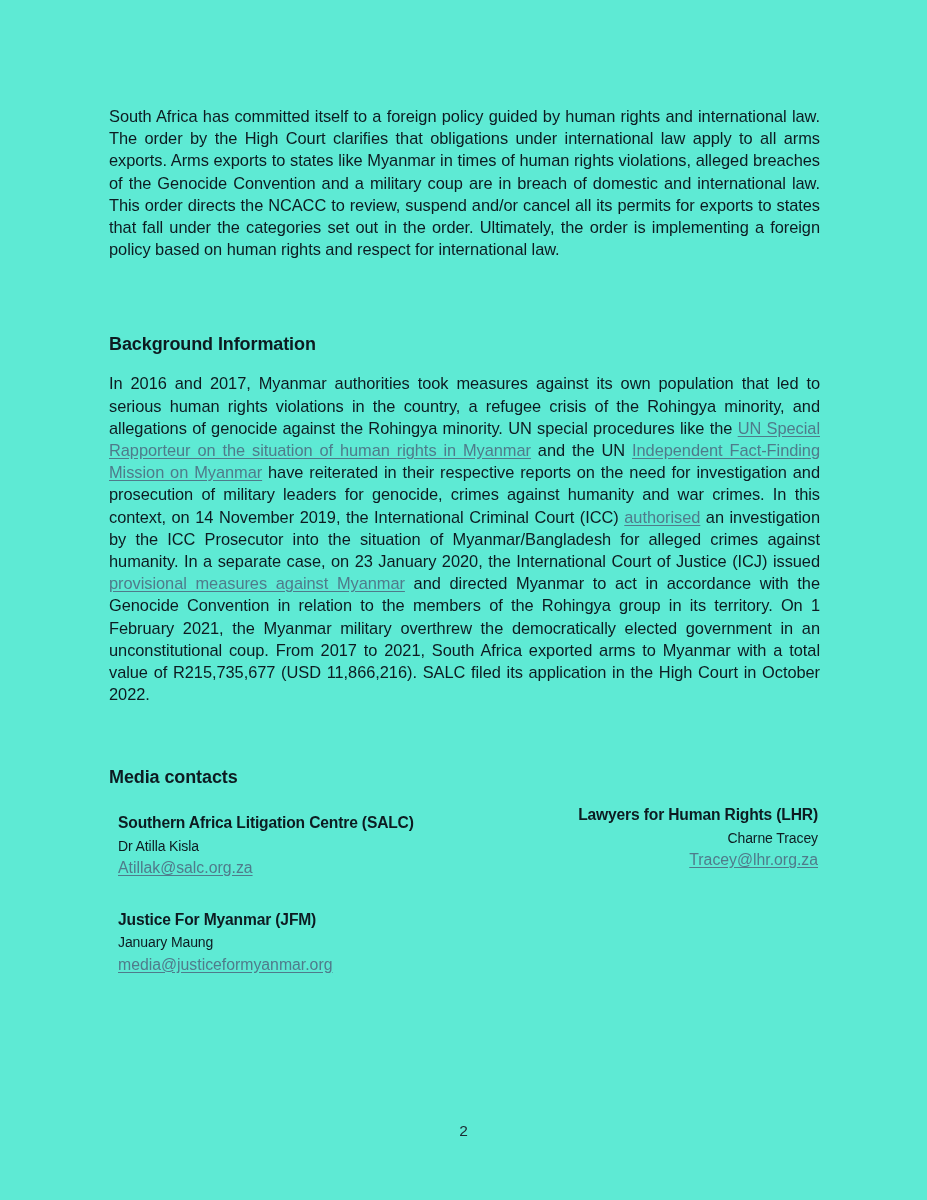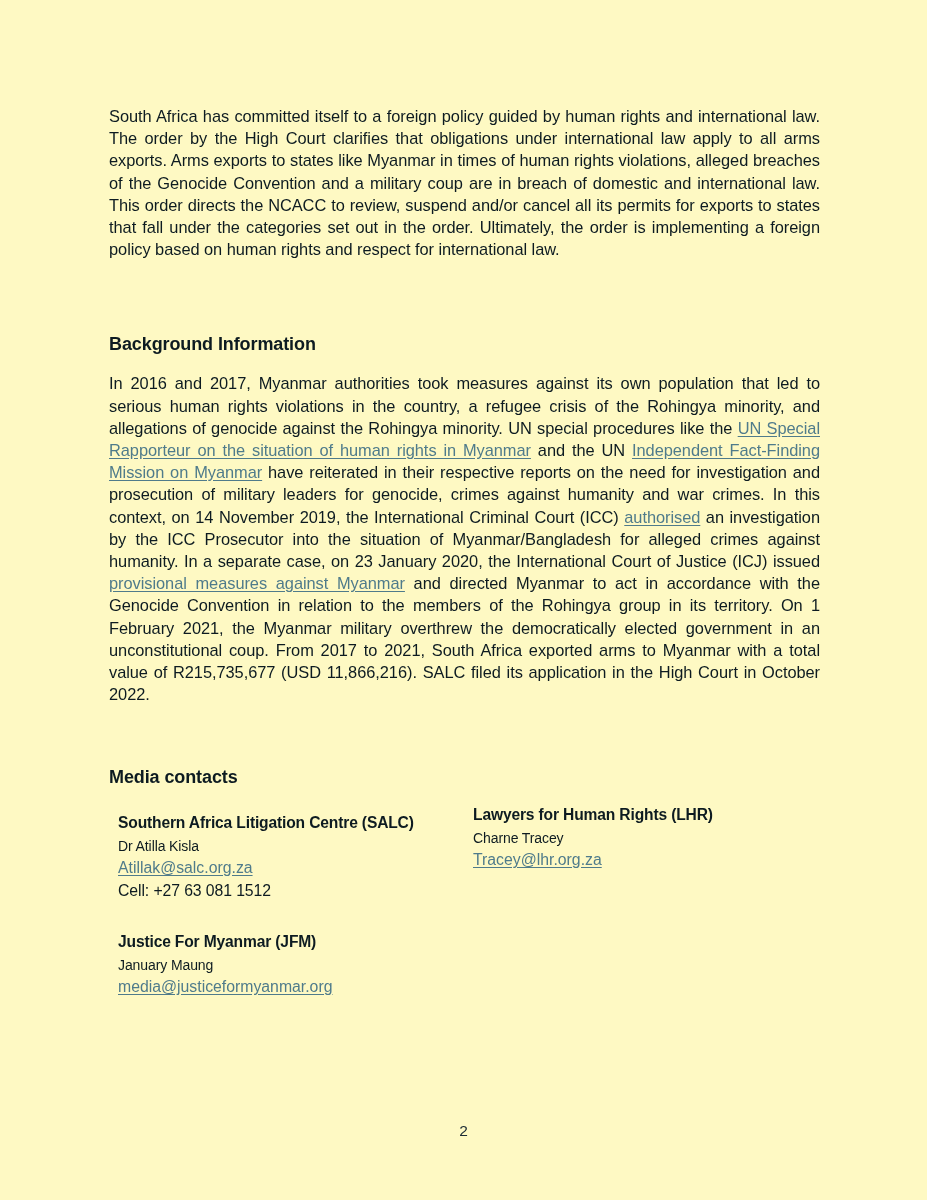--- a/index.html
+++ b/index.html
@@ -13,21 +13,21 @@
     position: relative;
     font-family: "Liberation Sans", sans-serif;
     color: #0d1b21;
     overflow: hidden;
   }
   .page {
     position: absolute;
     left: 0; top: 0;
     width: 927px;
     height: 1200px;
-    background: #fef9c3;
+    background: #5eead4;
   }
   .content {
     position: absolute;
     left: 109px;
     top: 105px;
     width: 711px;
   }
   p.body-text {
     margin: 0;
     font-size: 16.4px;
@@ -61,21 +61,21 @@
   .contacts {
     position: relative;
     padding-left: 9px;
   }
   .contacts-row {
     display: flex;
     flex-direction: row;
     align-items: flex-start;
   }
   .contact-col-left { width: 355px; flex: 0 0 355px; margin-top: 8px; }
-  .contact-col-right { width: 345px; flex: 0 0 345px; }
+  .contact-col-right { width: 345px; flex: 0 0 345px; text-align: right; }
   .contact-org {
     font-size: 15.6px;
     font-weight: bold;
     line-height: 22.4px;
     color: #0d1b21;
     letter-spacing: -0.15px;
     white-space: nowrap;
   }
   .contact-person {
     font-size: 14px;
@@ -136,21 +136,20 @@
     <div class="contacts">
 
       <div class="contacts-row">
 
         <div class="contact-col-left">
           <div class="contact-org">Southern Africa Litigation Centre (SALC)</div>
           <div class="contact-person">Dr Atilla Kisla</div>
           <div>
             <a class="contact-email" href="#">Atillak@salc.org.za</a>
           </div>
-          <div class="contact-cell">Cell: +27 63 081 1512</div>
         </div>
 
         <div class="contact-col-right">
           <div class="contact-org">Lawyers for Human Rights (LHR)</div>
           <div class="contact-person">Charne Tracey</div>
           <div>
             <a class="contact-email" href="#">Tracey@lhr.org.za</a>
           </div>
         </div>
 

